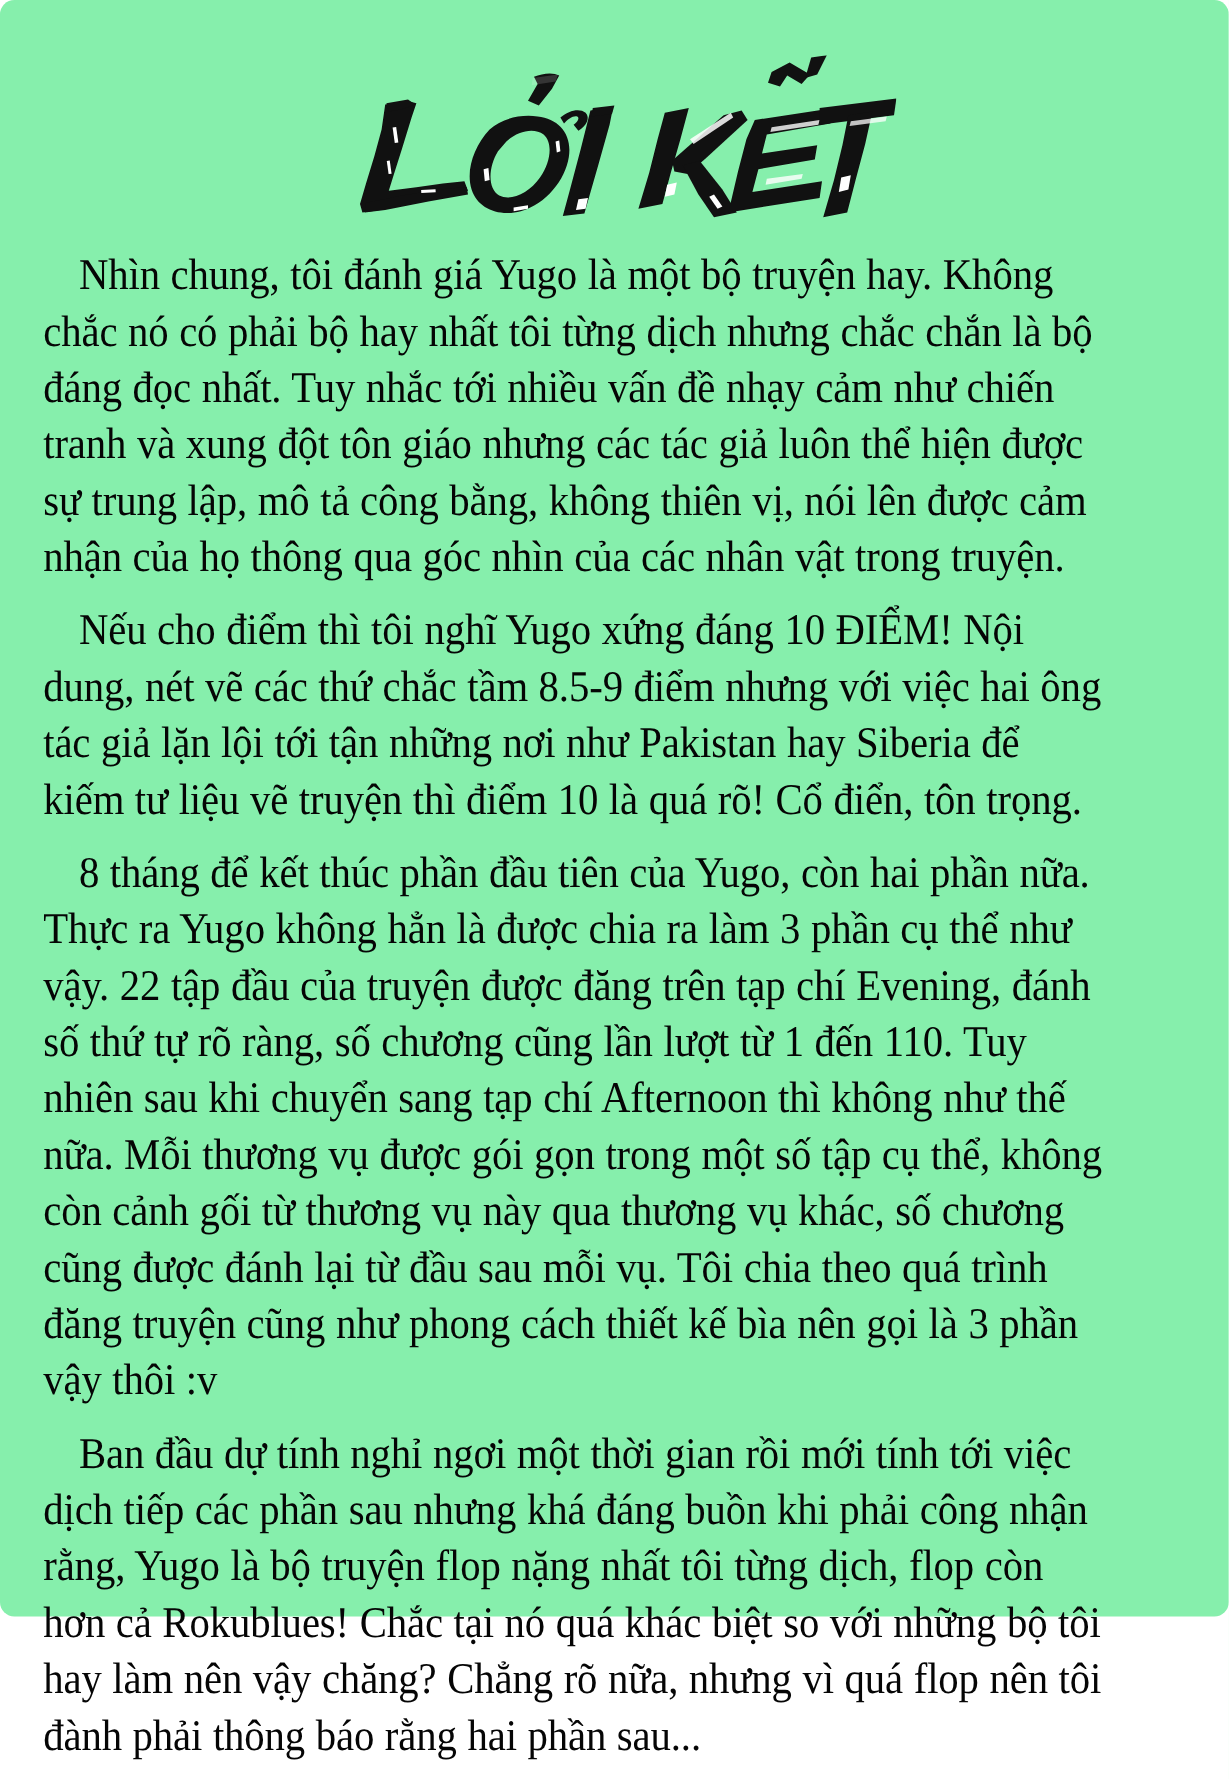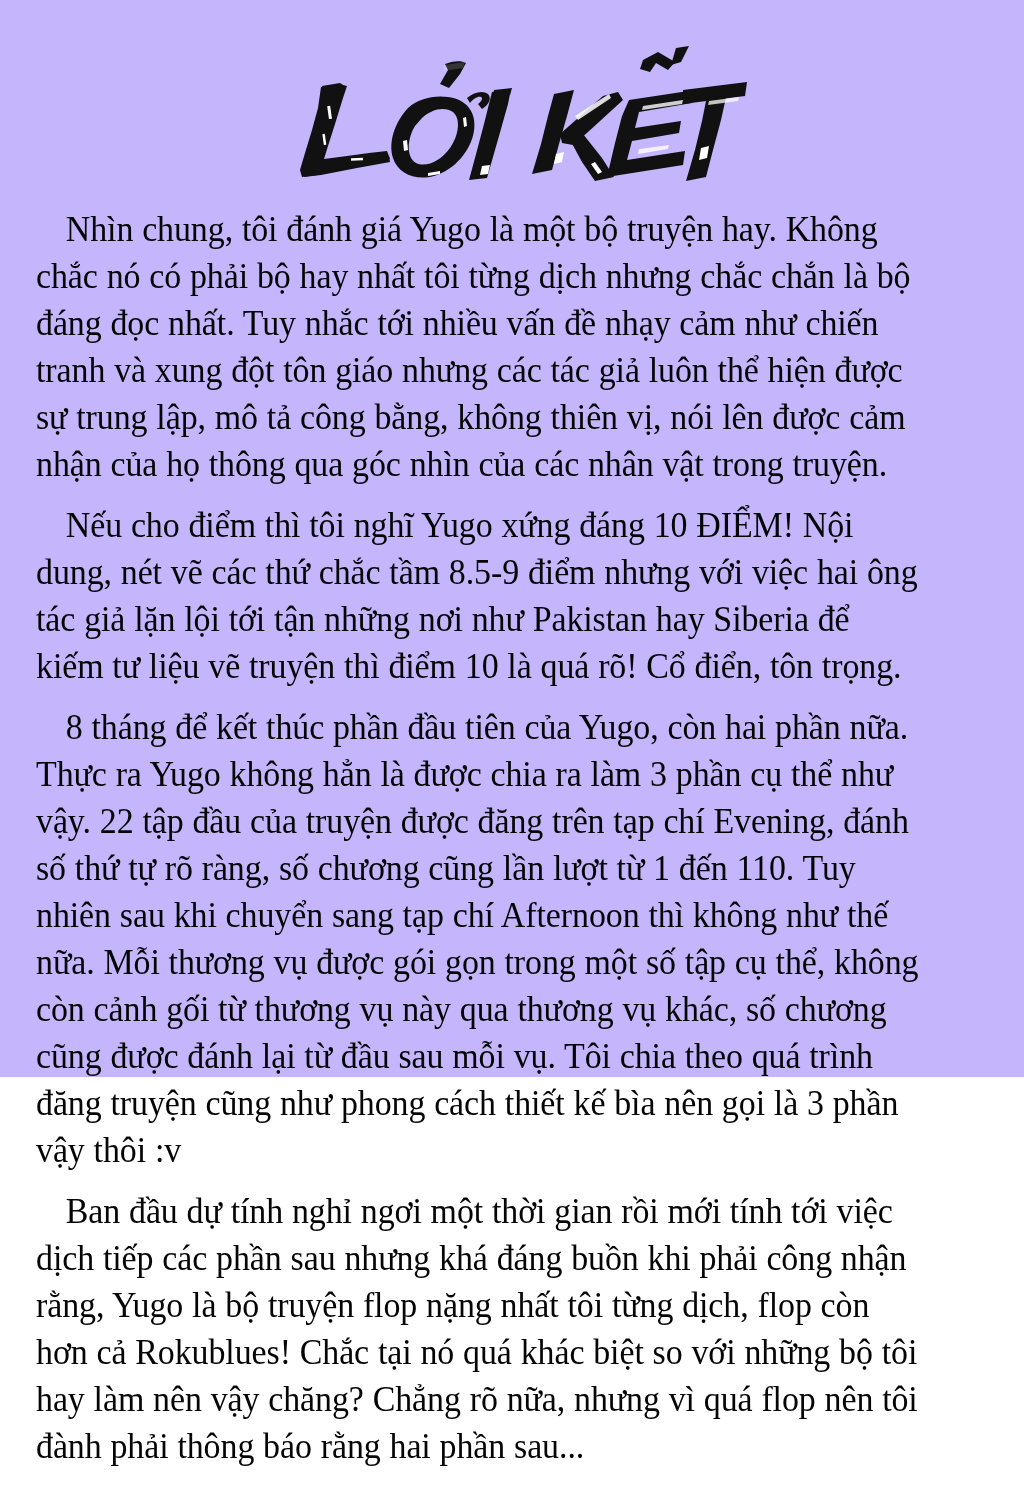--- a/index.html
+++ b/index.html
@@ -11,22 +11,23 @@
     width: 1024px;
     height: 1491px;
     overflow: hidden;
     font-family: "Liberation Serif", "DejaVu Serif", serif;
     color: #000000;
   }
 
   #page {
     position: relative;
     width: 1024px;
-    height: 1077px;
-    background: #c4b5fd;
+    height: 1347px;
+    background: #86efac;
+    border-radius: 12px;
   }
 
   
   .title-block {
     position: absolute;
     left: 0;
     top: 46px;
     width: 1024px;
     height: 150px;
     display: flex;

